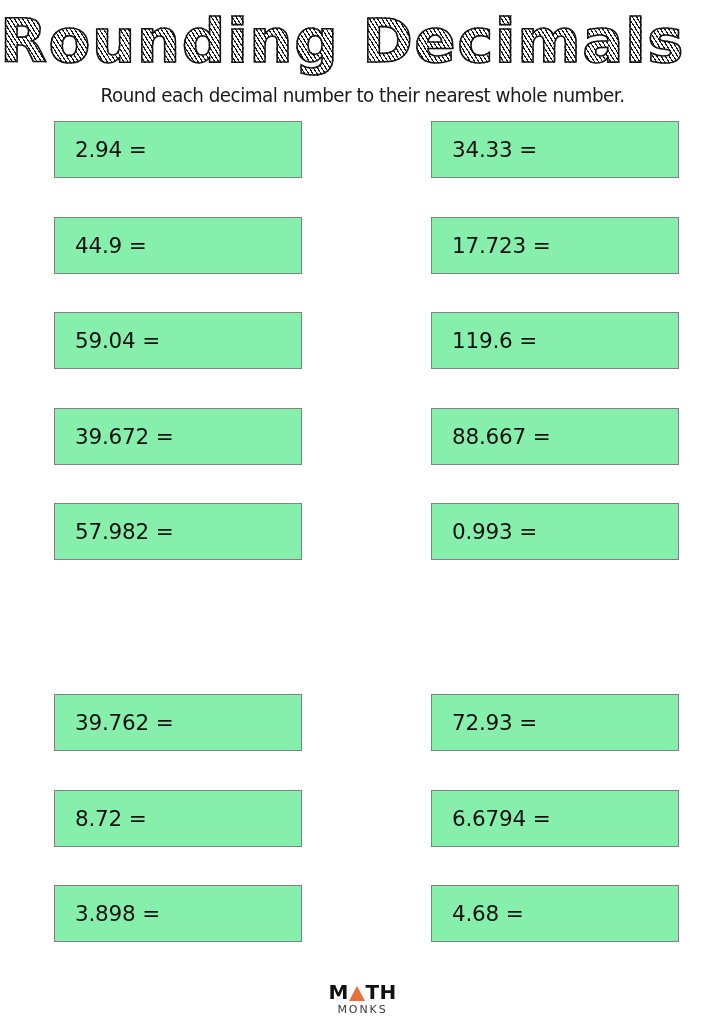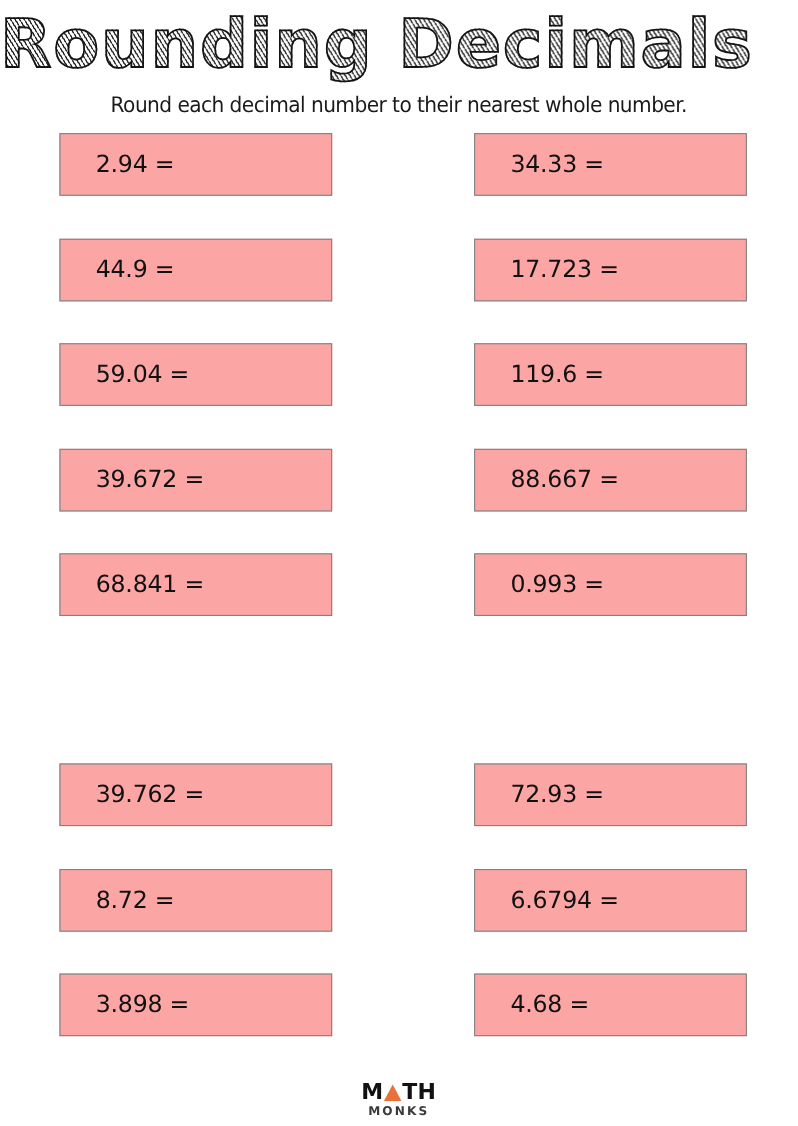--- a/index.html
+++ b/index.html
@@ -85,24 +85,24 @@
     height: 57px;
     margin-bottom: 38.5px;
   }
   .row:last-child { margin-bottom: 0; }
 
   .qbox {
     box-sizing: border-box;
     width: 248px;
     height: 57px;
     border: 1.4px solid #808080;
-    background: #fca5a5;
+    background: #86efac;
     display: flex;
     align-items: center;
-    padding-left: 32px;
+    padding-left: 20px;
   }
   .qbox .qtext {
     font-family: "DejaVu Sans", sans-serif;
     font-size: 21.5px;
     font-weight: 400;
     color: #111111;
     letter-spacing: -0.2px;
     white-space: nowrap;
   }
 
@@ -131,21 +131,21 @@
     width: 0;
     height: 0;
     border-left: 8px solid transparent;
     border-right: 8px solid transparent;
     border-bottom: 15px solid #E8703A;
     margin: 0 0.5px 1px 0.5px;
   }
   .logo-monks {
     font-family: "DejaVu Sans", sans-serif;
     font-size: 11px;
-    font-weight: 700;
+    font-weight: 400;
     letter-spacing: 1.9px;
     color: #3a3a3a;
     margin-top: 2px;
   }
 </style>
 </head>
 <body>
 
 <div class="page">
 
@@ -188,21 +188,21 @@
       <div class="qbox">
         <span class="qtext">39.672 =</span>
       </div>
       <div class="qbox">
         <span class="qtext">88.667 =</span>
       </div>
     </div>
 
     <div class="row">
       <div class="qbox">
-        <span class="qtext">68.841 =</span>
+        <span class="qtext">57.982 =</span>
       </div>
       <div class="qbox">
         <span class="qtext">0.993 =</span>
       </div>
     </div>
 
     <div class="row">
     </div>
 
     <div class="row">

